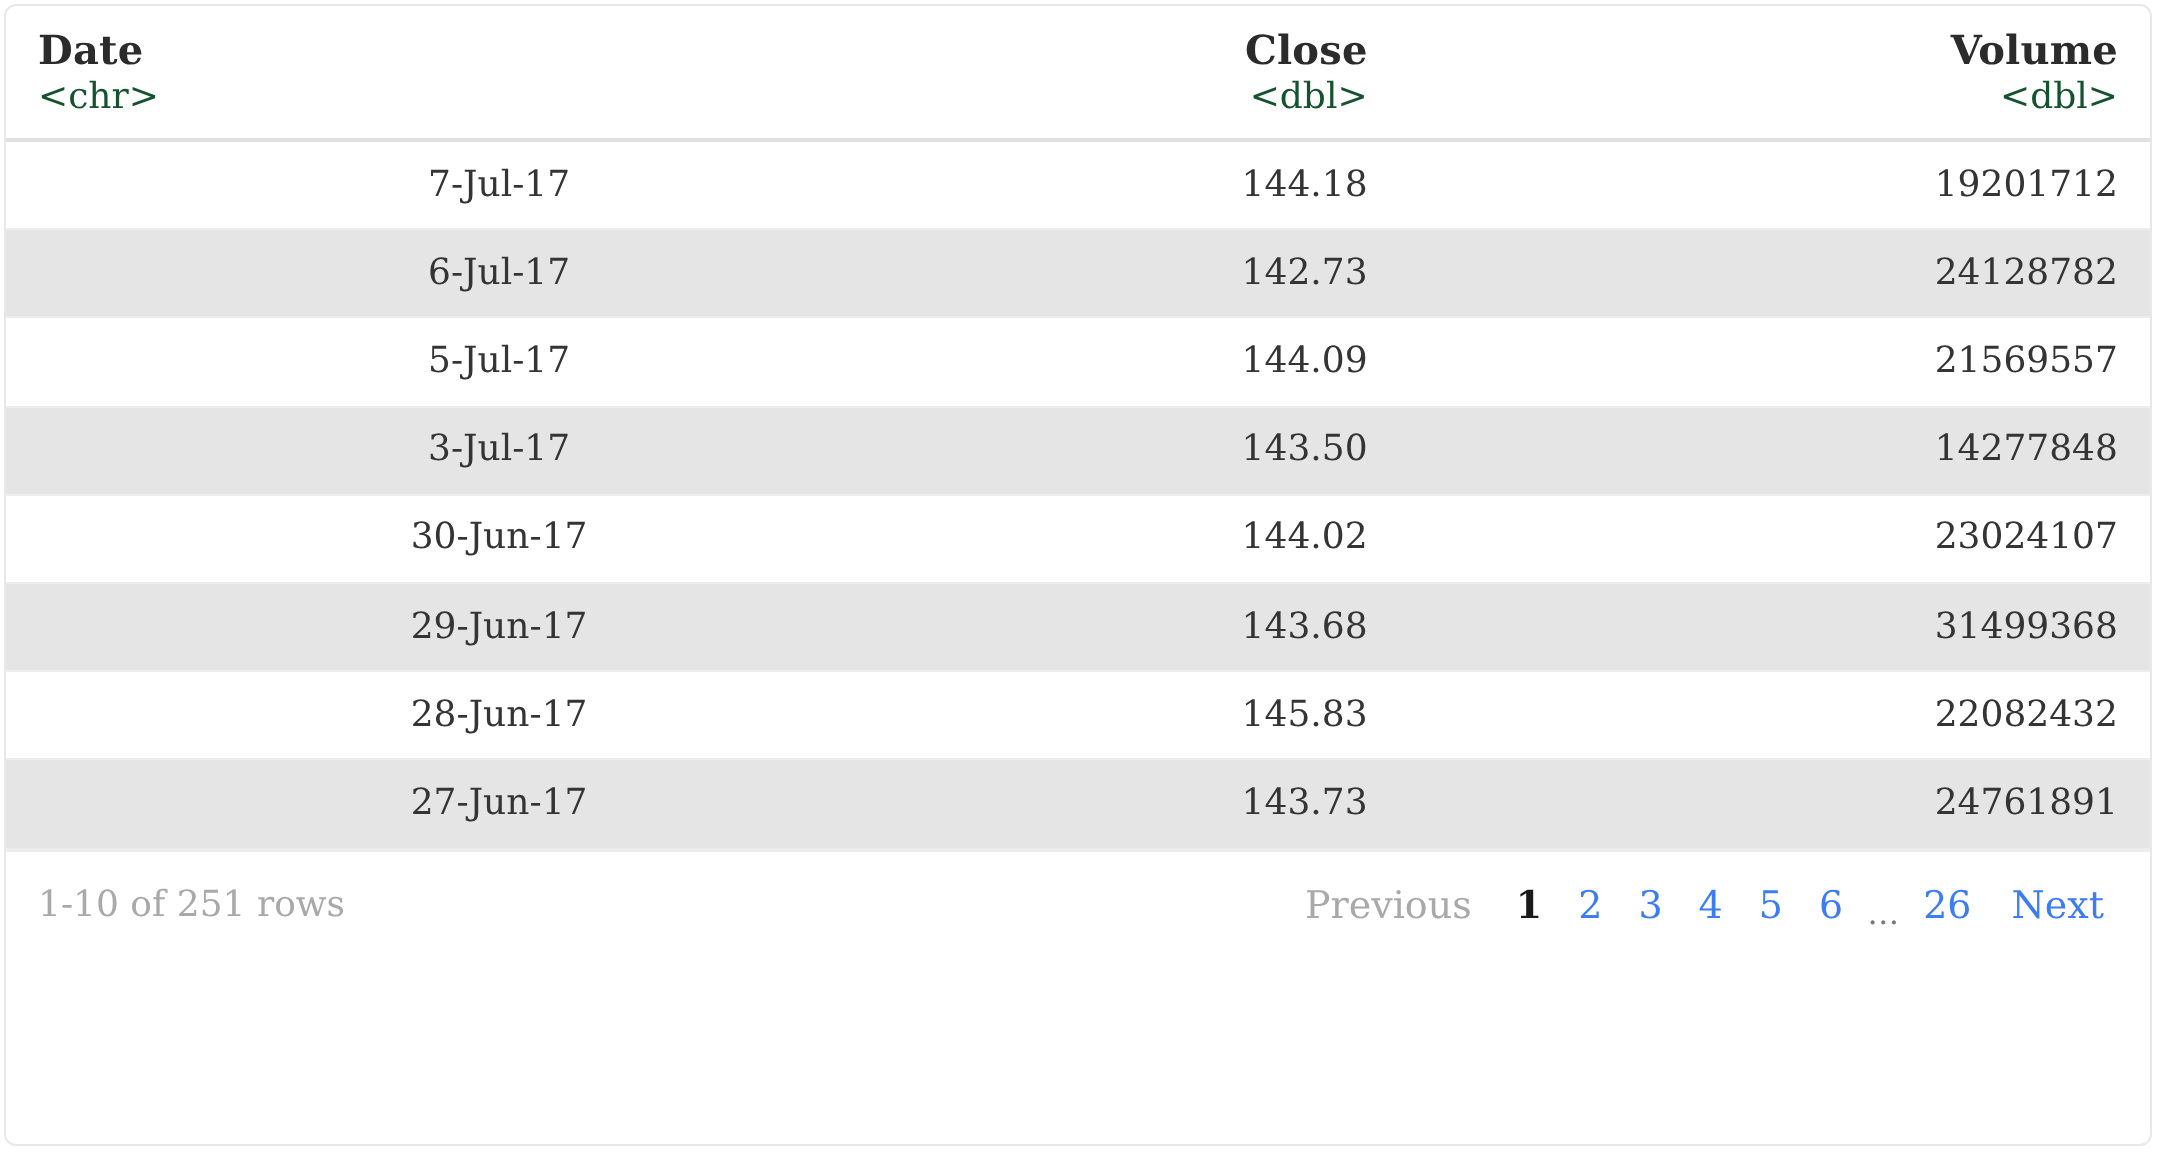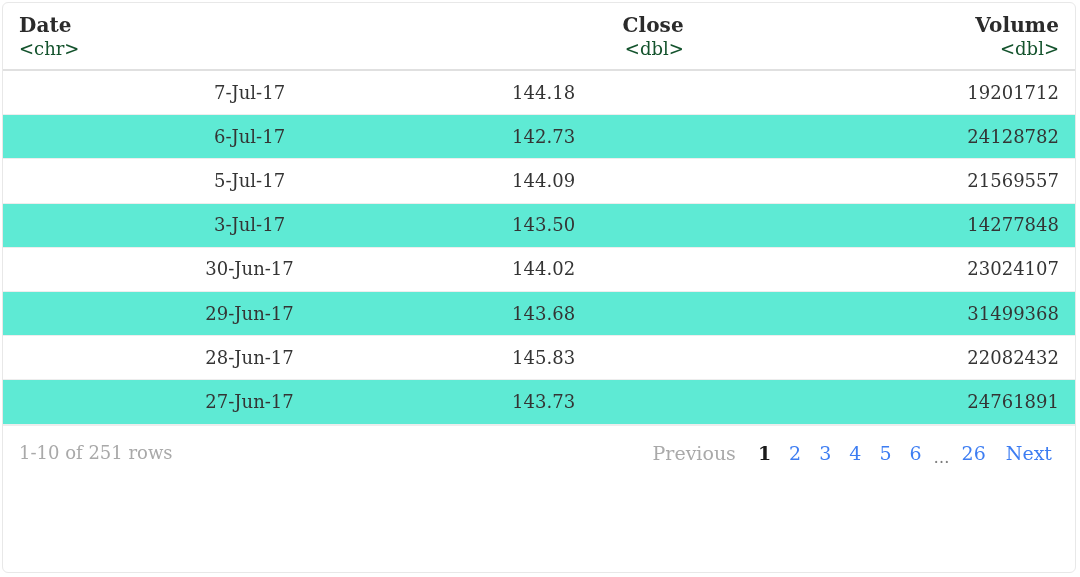--- a/index.html
+++ b/index.html
@@ -86,36 +86,36 @@
   tr.rt-tr {
     display: flex;
     width: 1072px;
     box-sizing: border-box;
     height: 44.2px;
     align-items: center;
     border-bottom: 1px solid #ededed;
     background: #ffffff;
   }
   tr.rt-tr.striped {
-    background: #5eead4;
+    background: #e5e5e5;
   }
 
   td.rt-td {
     display: block;
     box-sizing: border-box;
     padding: 0 16px;
     font-family: "DejaVu Serif", "Liberation Serif", serif;
     font-size: 18px;
     line-height: 44px;
     color: #343434;
     white-space: nowrap;
     overflow: hidden;
   }
   td.col-date   { width: 46%; text-align: center; }
-  td.col-close  { width: 19%; }
+  td.col-close  { width: 19%; text-align: right; }
   td.col-volume { width: 35%; text-align: right; }
 
   
   .rt-pagination {
     display: flex;
     align-items: center;
     justify-content: space-between;
     box-sizing: border-box;
     width: 1072px;
     height: 55px;

